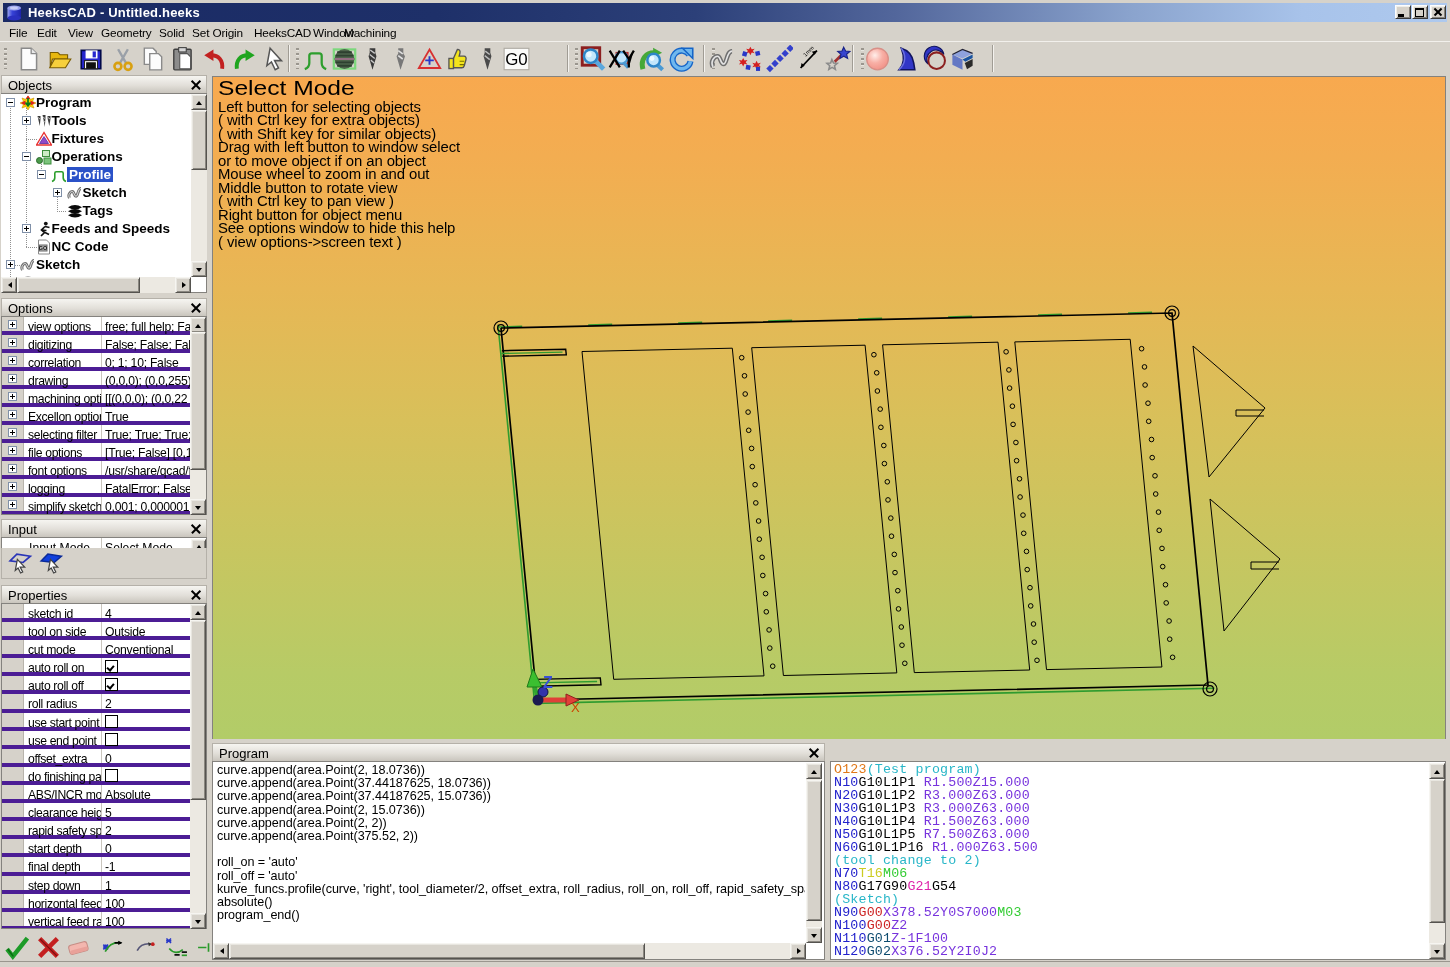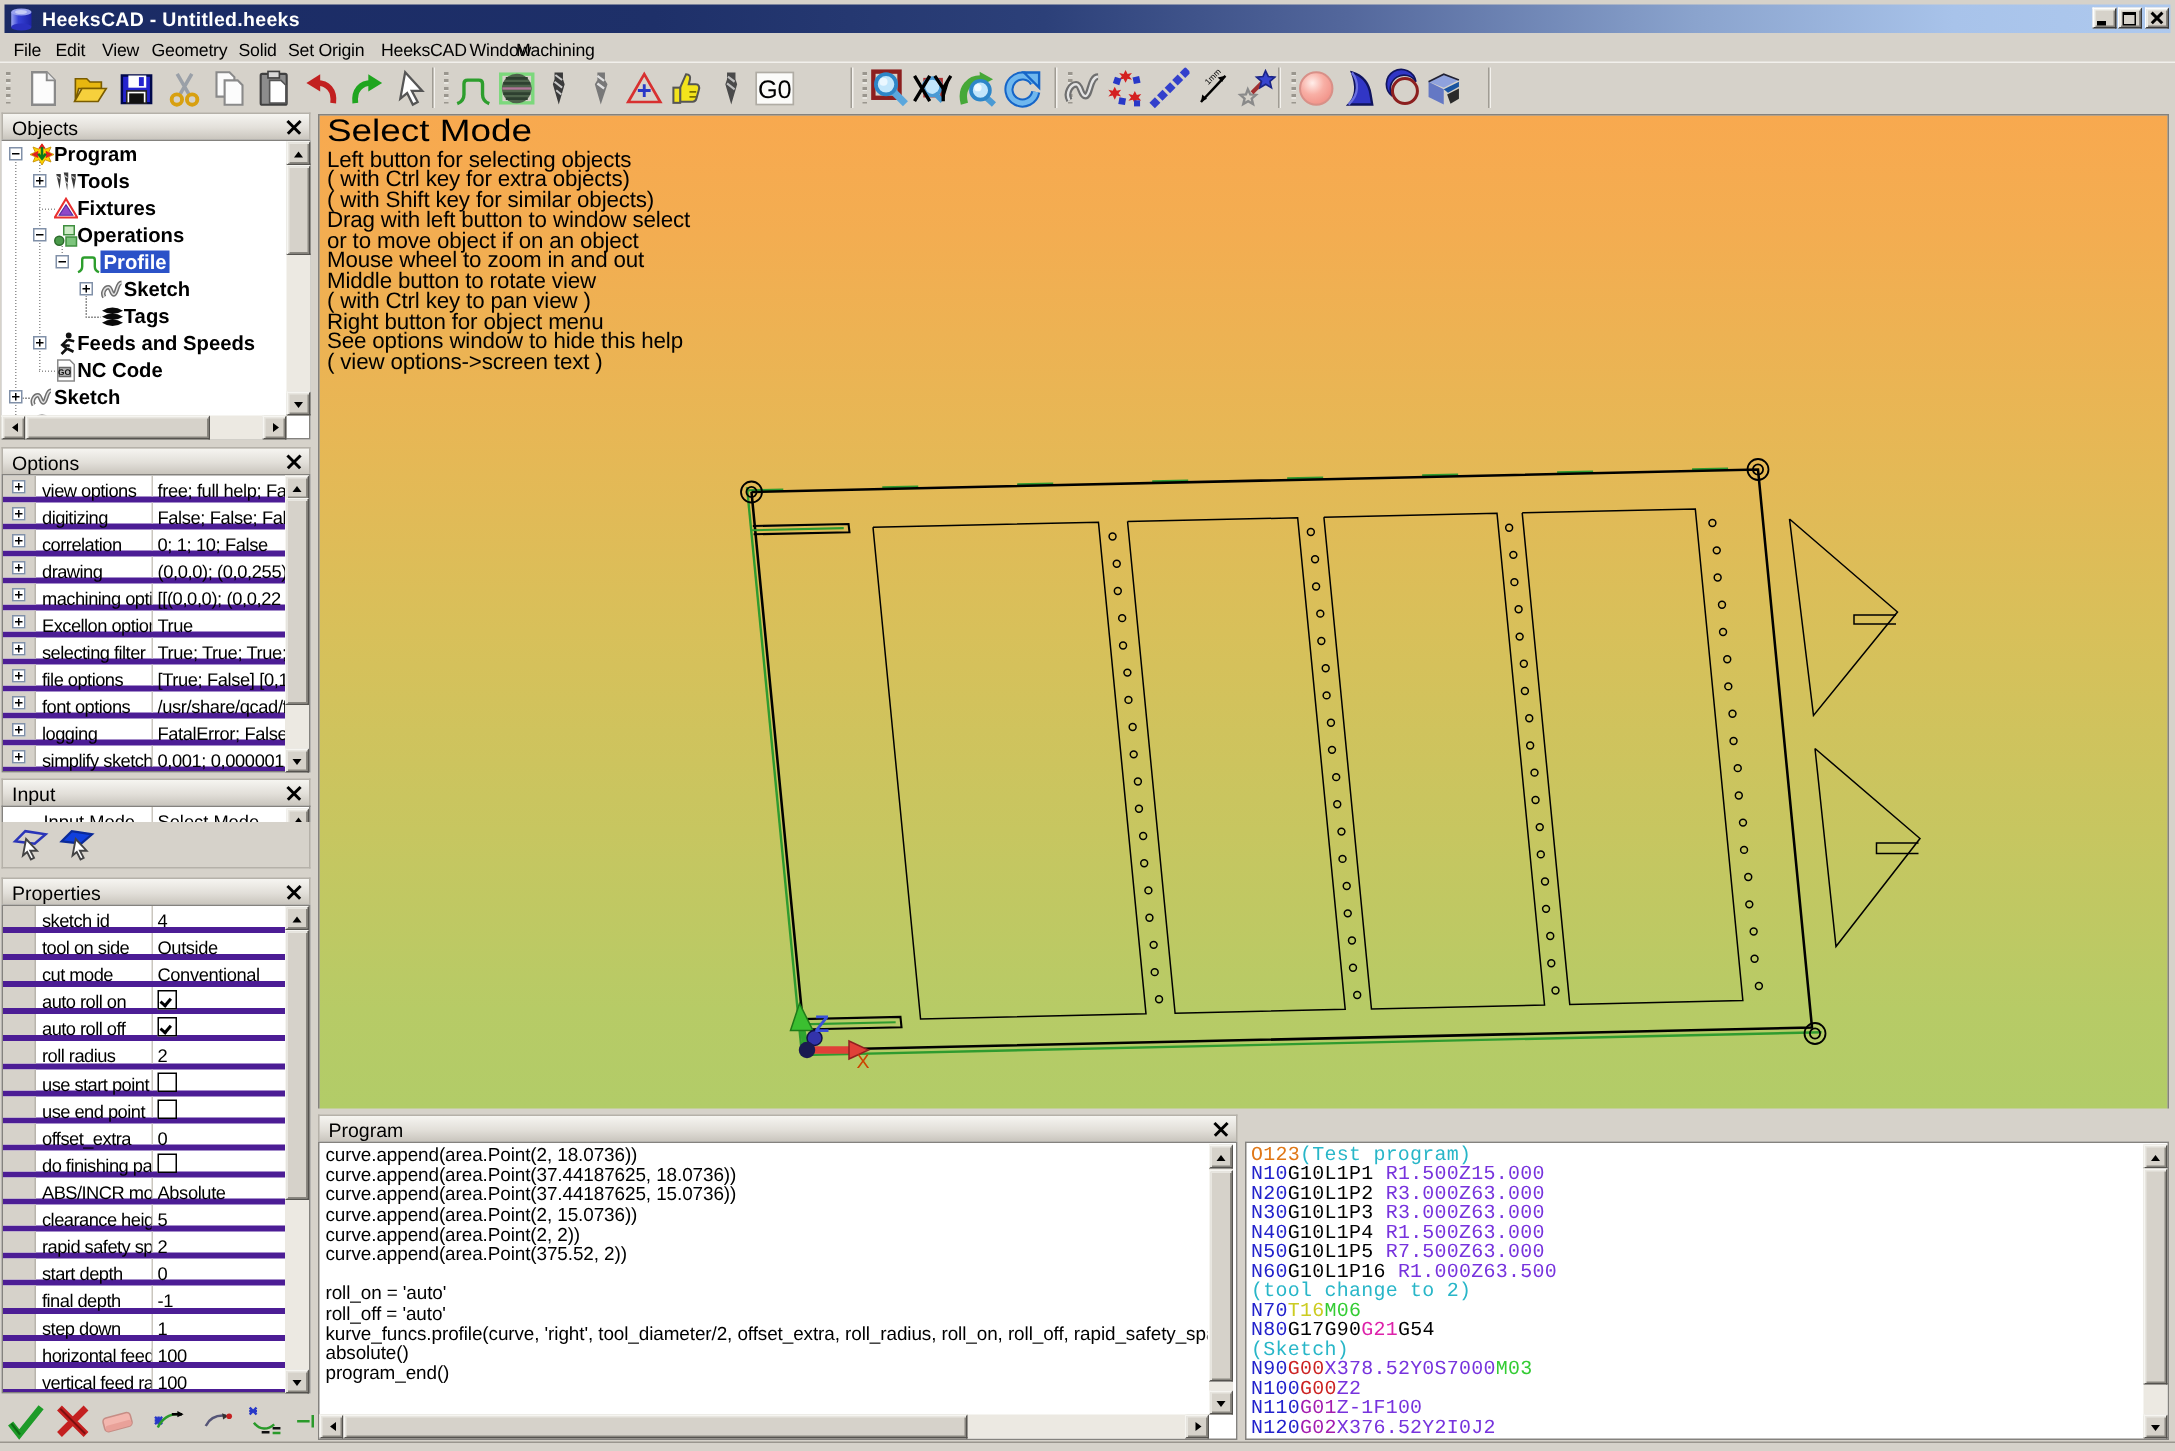--- a/index.html
+++ b/index.html
@@ -48,21 +48,21 @@
 .tree-row .lbl{position:absolute;top:1px;font-size:13.5px;font-weight:bold;color:#000;white-space:nowrap}
 .canvas{left:212px;top:76px;width:1234px;height:663px;border-right:1px solid #84827e;
  background:linear-gradient(180deg,#f8a94f 0%,#f3ad51 12%,#e7b755 32%,#d8c05a 52%,#c7c660 72%,#b7cb66 90%,#b2cc68 100%);
  border-left:1px solid #84827e;border-top:1px solid #84827e}
 .helptx{position:absolute;left:5px;top:2px;color:#000}
 .helptx .h{font-size:24.6px;line-height:21px;transform:scaleY(.84);transform-origin:left top;margin-bottom:1px}
 .helptx .l{font-size:14.9px;line-height:13.45px;letter-spacing:-.1px}
 .bpanel .code{position:absolute;font-size:12.6px;line-height:13.2px;letter-spacing:-.06px;color:#000;white-space:pre}
 .mono{font-family:"Liberation Mono",monospace;font-size:13.3px;line-height:13px;letter-spacing:.18px}
 .co{color:#e07818}.cc{color:#28b6c8}.cn{color:#2222cc}.cp{color:#7733dd}.cy{color:#cccc22}
-.cg{color:#33cc33}.cm{color:#dd22aa}.cr{color:#cc2222}.cg2{color:#a21caf}
+.cg{color:#33cc33}.cm{color:#dd22aa}.cr{color:#cc2222}.cg2{color:#0c4a6e}
 .mono i{font-style:normal}
 </style></head><body>
 <div class="abs title">
     <svg class="abs" style="left:3px;top:1px" width="17" height="17" viewBox="0 0 17 17">
       <defs>
         <linearGradient id="cyl" x1="0" x2="1">
           <stop offset="0" stop-color="#9aa4f0"></stop>
           <stop offset=".35" stop-color="#3742d8"></stop>
           <stop offset="1" stop-color="#1d23a8"></stop>
         </linearGradient>

